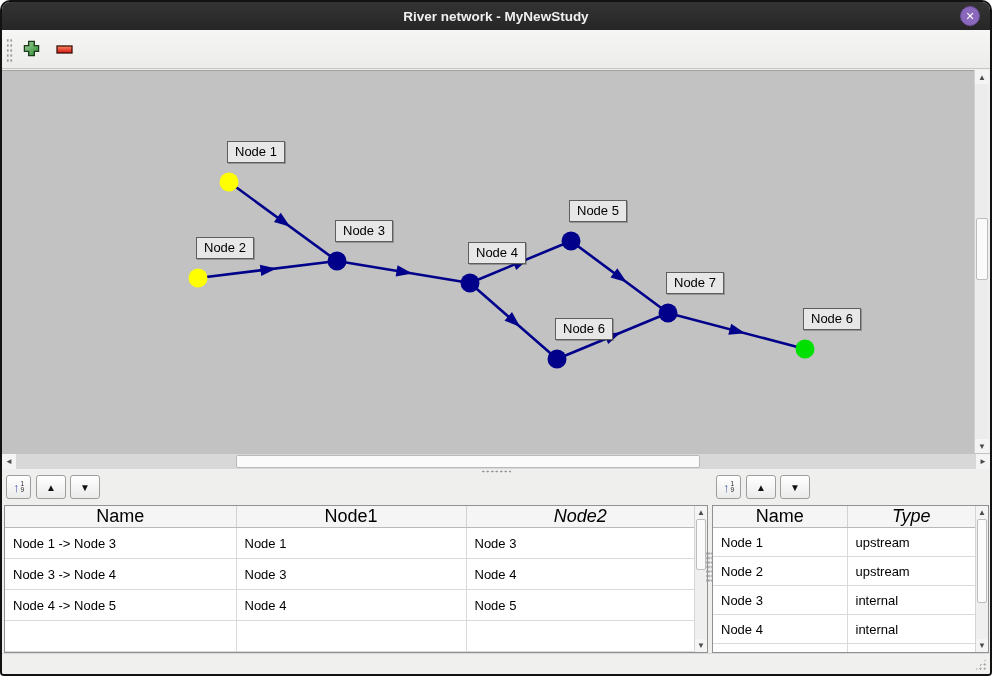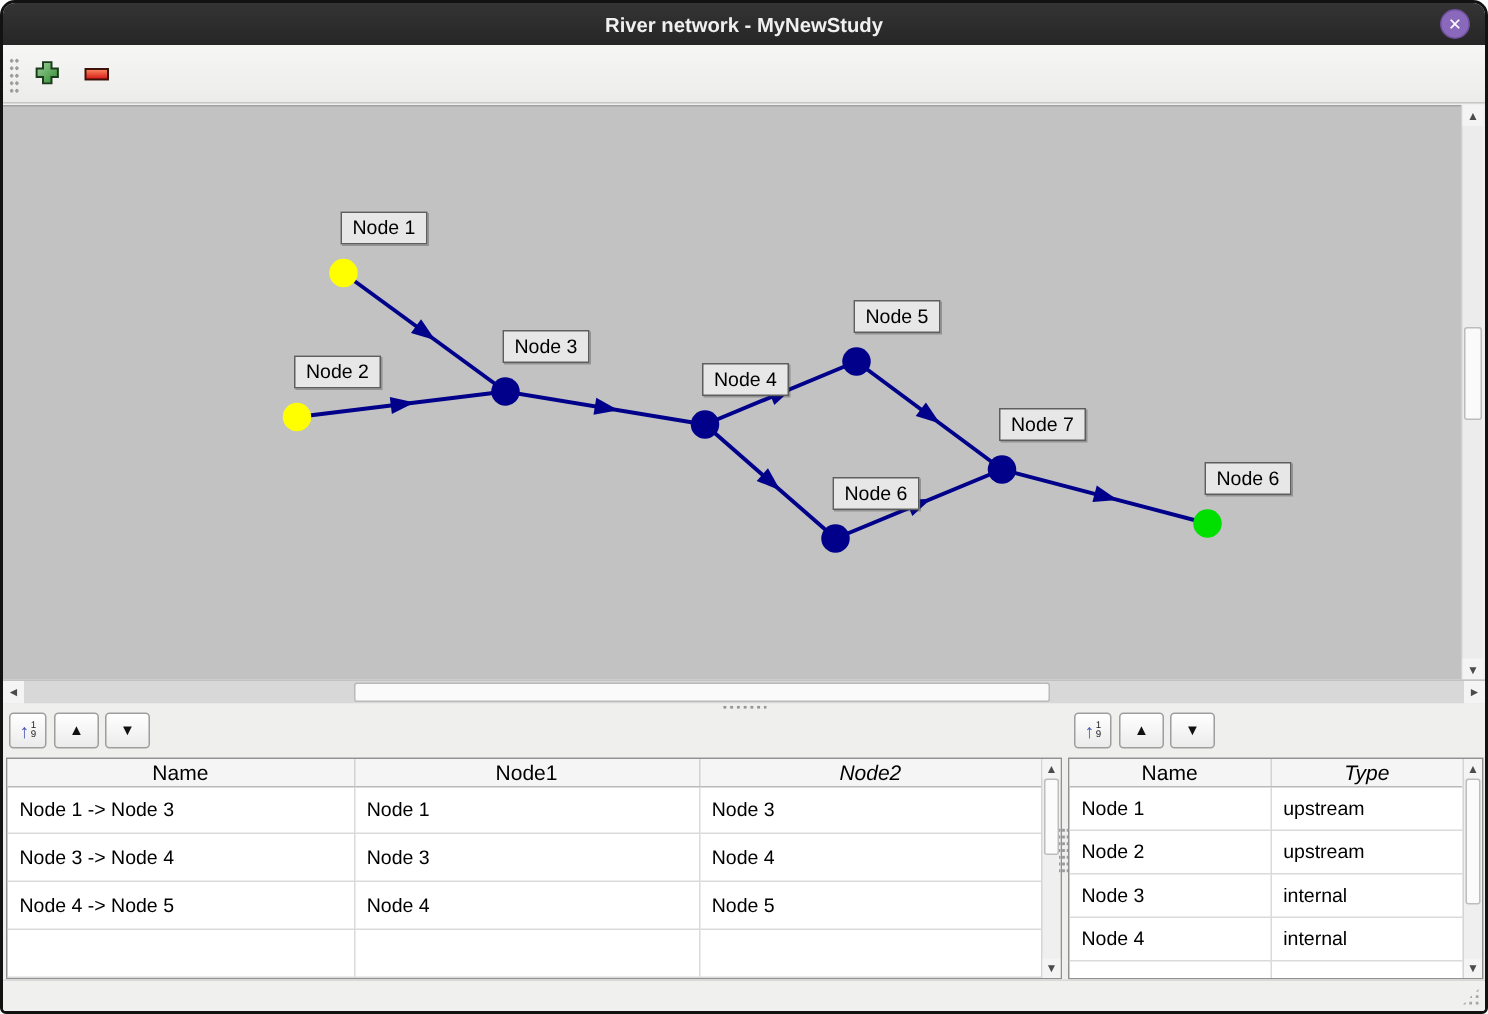--- a/index.html
+++ b/index.html
@@ -78,21 +78,21 @@
   .sort-arrow { color:#4a55b4; font-weight:bold; font-size:13px; }
   .sort-digits { display:flex; flex-direction:column; font-size:6.5px; color:#222;
                  margin-left:1px; }
 
   .table-frame { position:absolute; top:503px; height:148px; background:#ffffff;
                  border:1px solid #919191; display:flex; overflow:hidden; }
   .table-frame.left  { left:2px;   width:704px; }
   .table-frame.right { left:710px; width:277px; }
   table.grid { border-collapse:collapse; table-layout:fixed; flex:0 0 auto; }
   table.grid th { height:18px; background:#f5f5f5; font-weight:normal;
-                  font-size:14px; color:#000; text-align:center;
+                  font-size:18px; color:#000; text-align:center;
                   border-bottom:1px solid #b9b9b9; border-right:1px solid #d2d2d2; }
   table.grid th:last-child { border-right:none;font-style:italic; }
   table.grid td { height:29px; font-size:13px; color:#000; padding-left:8px;
                   border-bottom:1px solid #dadada; border-right:1px solid #dadada;
                   white-space:nowrap; overflow:hidden; background:#fff; }
   table.grid td:last-child { border-right:none; }
   .tbl-scroll { position:relative; flex:0 0 13px; background:#efefef;
                 border-left:1px solid #d5d5d5; }
   .tbl-scroll .up   { left:0; top:0; width:12px; height:13px; }
   .tbl-scroll .down { left:0; bottom:0; width:12px; height:13px; }

